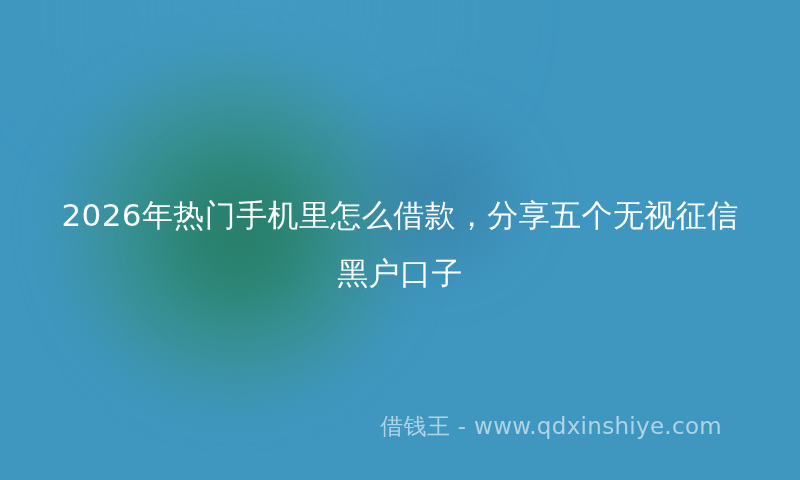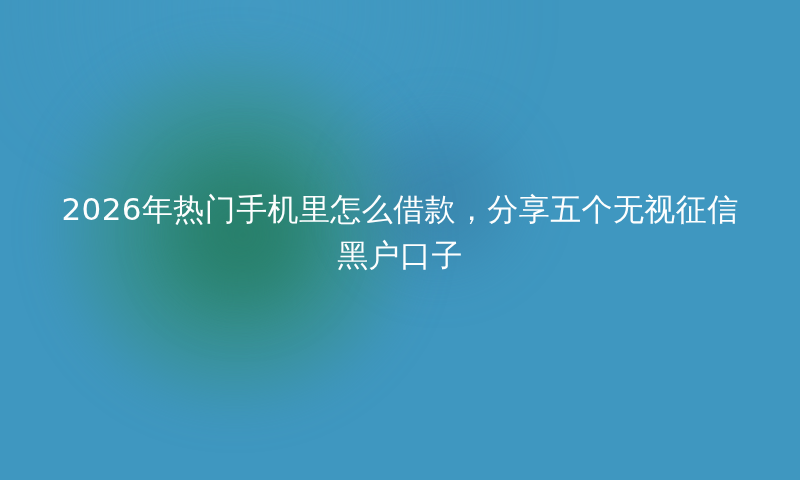--- a/index.html
+++ b/index.html
@@ -89,21 +89,21 @@
   .headline {
     position: absolute;
     left: 0;
     right: 0;
     top: 186px;
     margin: 0;
     padding: 0 40px;
     font-family: "DejaVu Sans", "Liberation Sans", sans-serif;
     font-size: 31px;
     font-weight: 400;
-    line-height: 46px;
+    line-height: 58px;
     letter-spacing: 0.4px;
     color: #fdfefe;
     text-align: center;
     white-space: pre-line;
   }
 
   
   .watermark {
     position: absolute;
     right: 78px;
@@ -125,14 +125,15 @@
 
   <div class="blob-green"></div>
 
   <div class="blob-green-core"></div>
 
   <div class="blob-slate"></div>
 
   <h1 class="headline">2026年热门手机里怎么借款，分享五个无视征信
 黑户口子</h1>
 
+  <div class="watermark">借钱王 - www.qdxinshiye.com</div>
 
 </div>
 
 </body></html>

